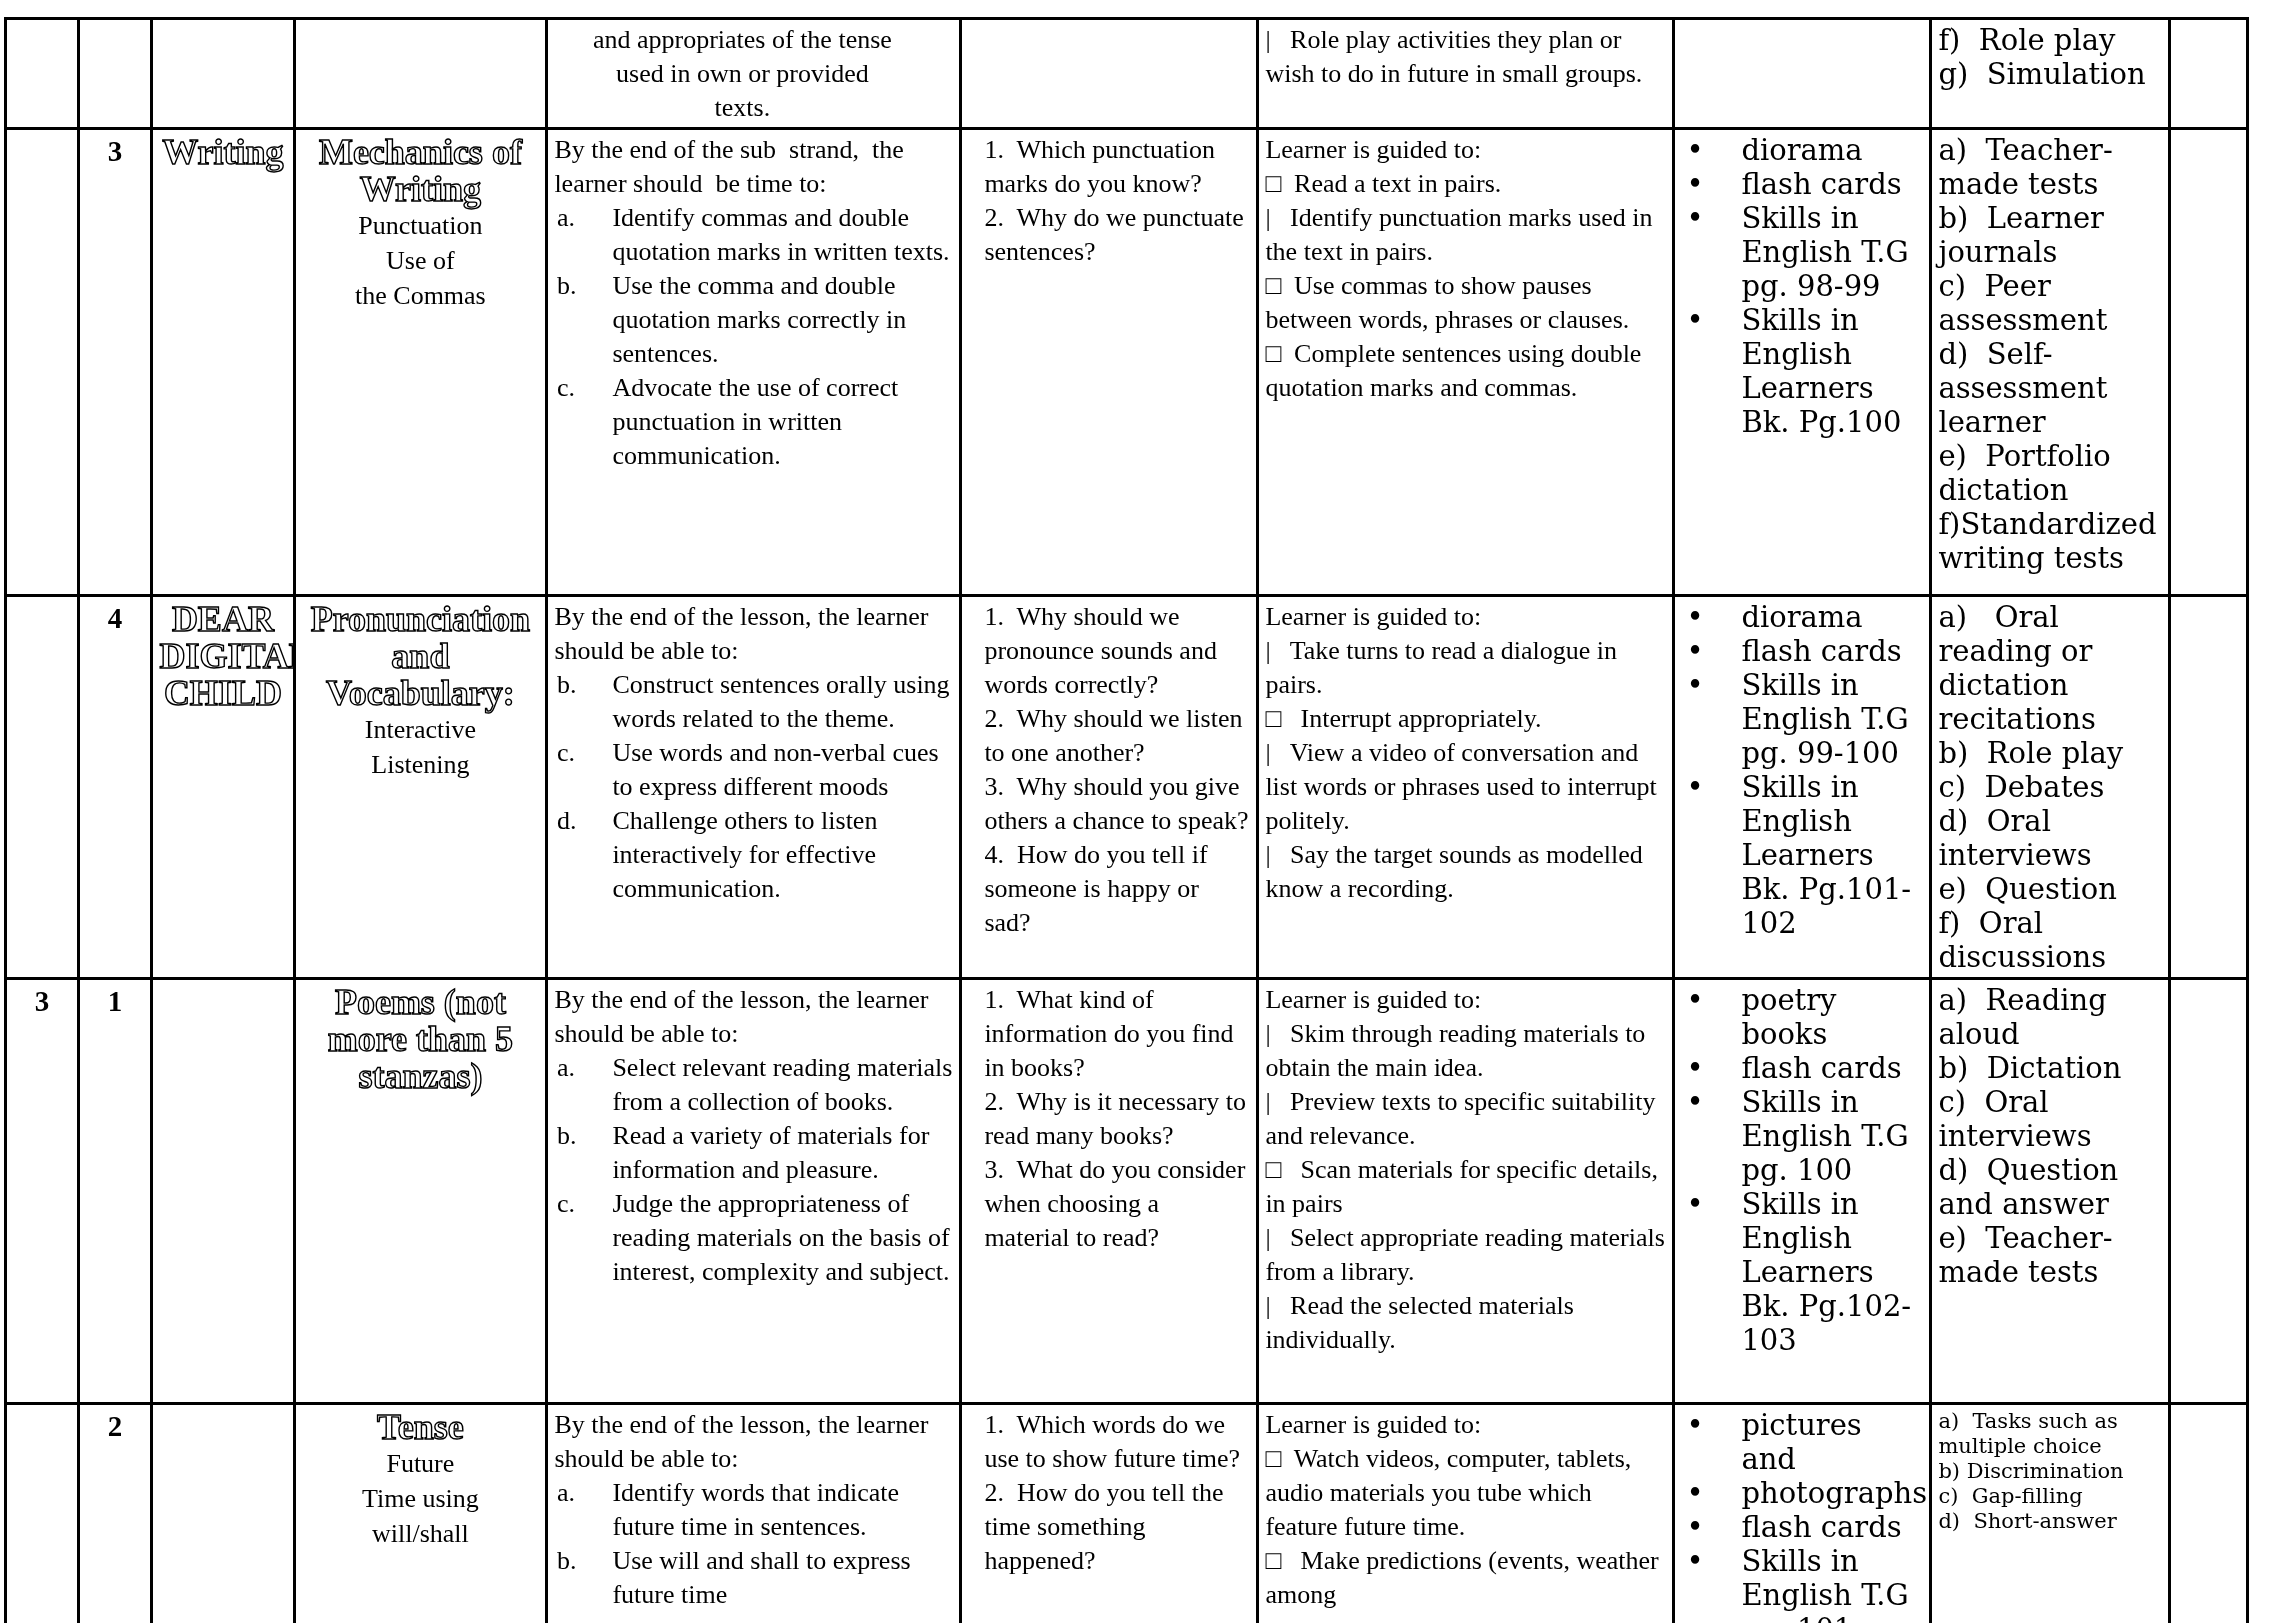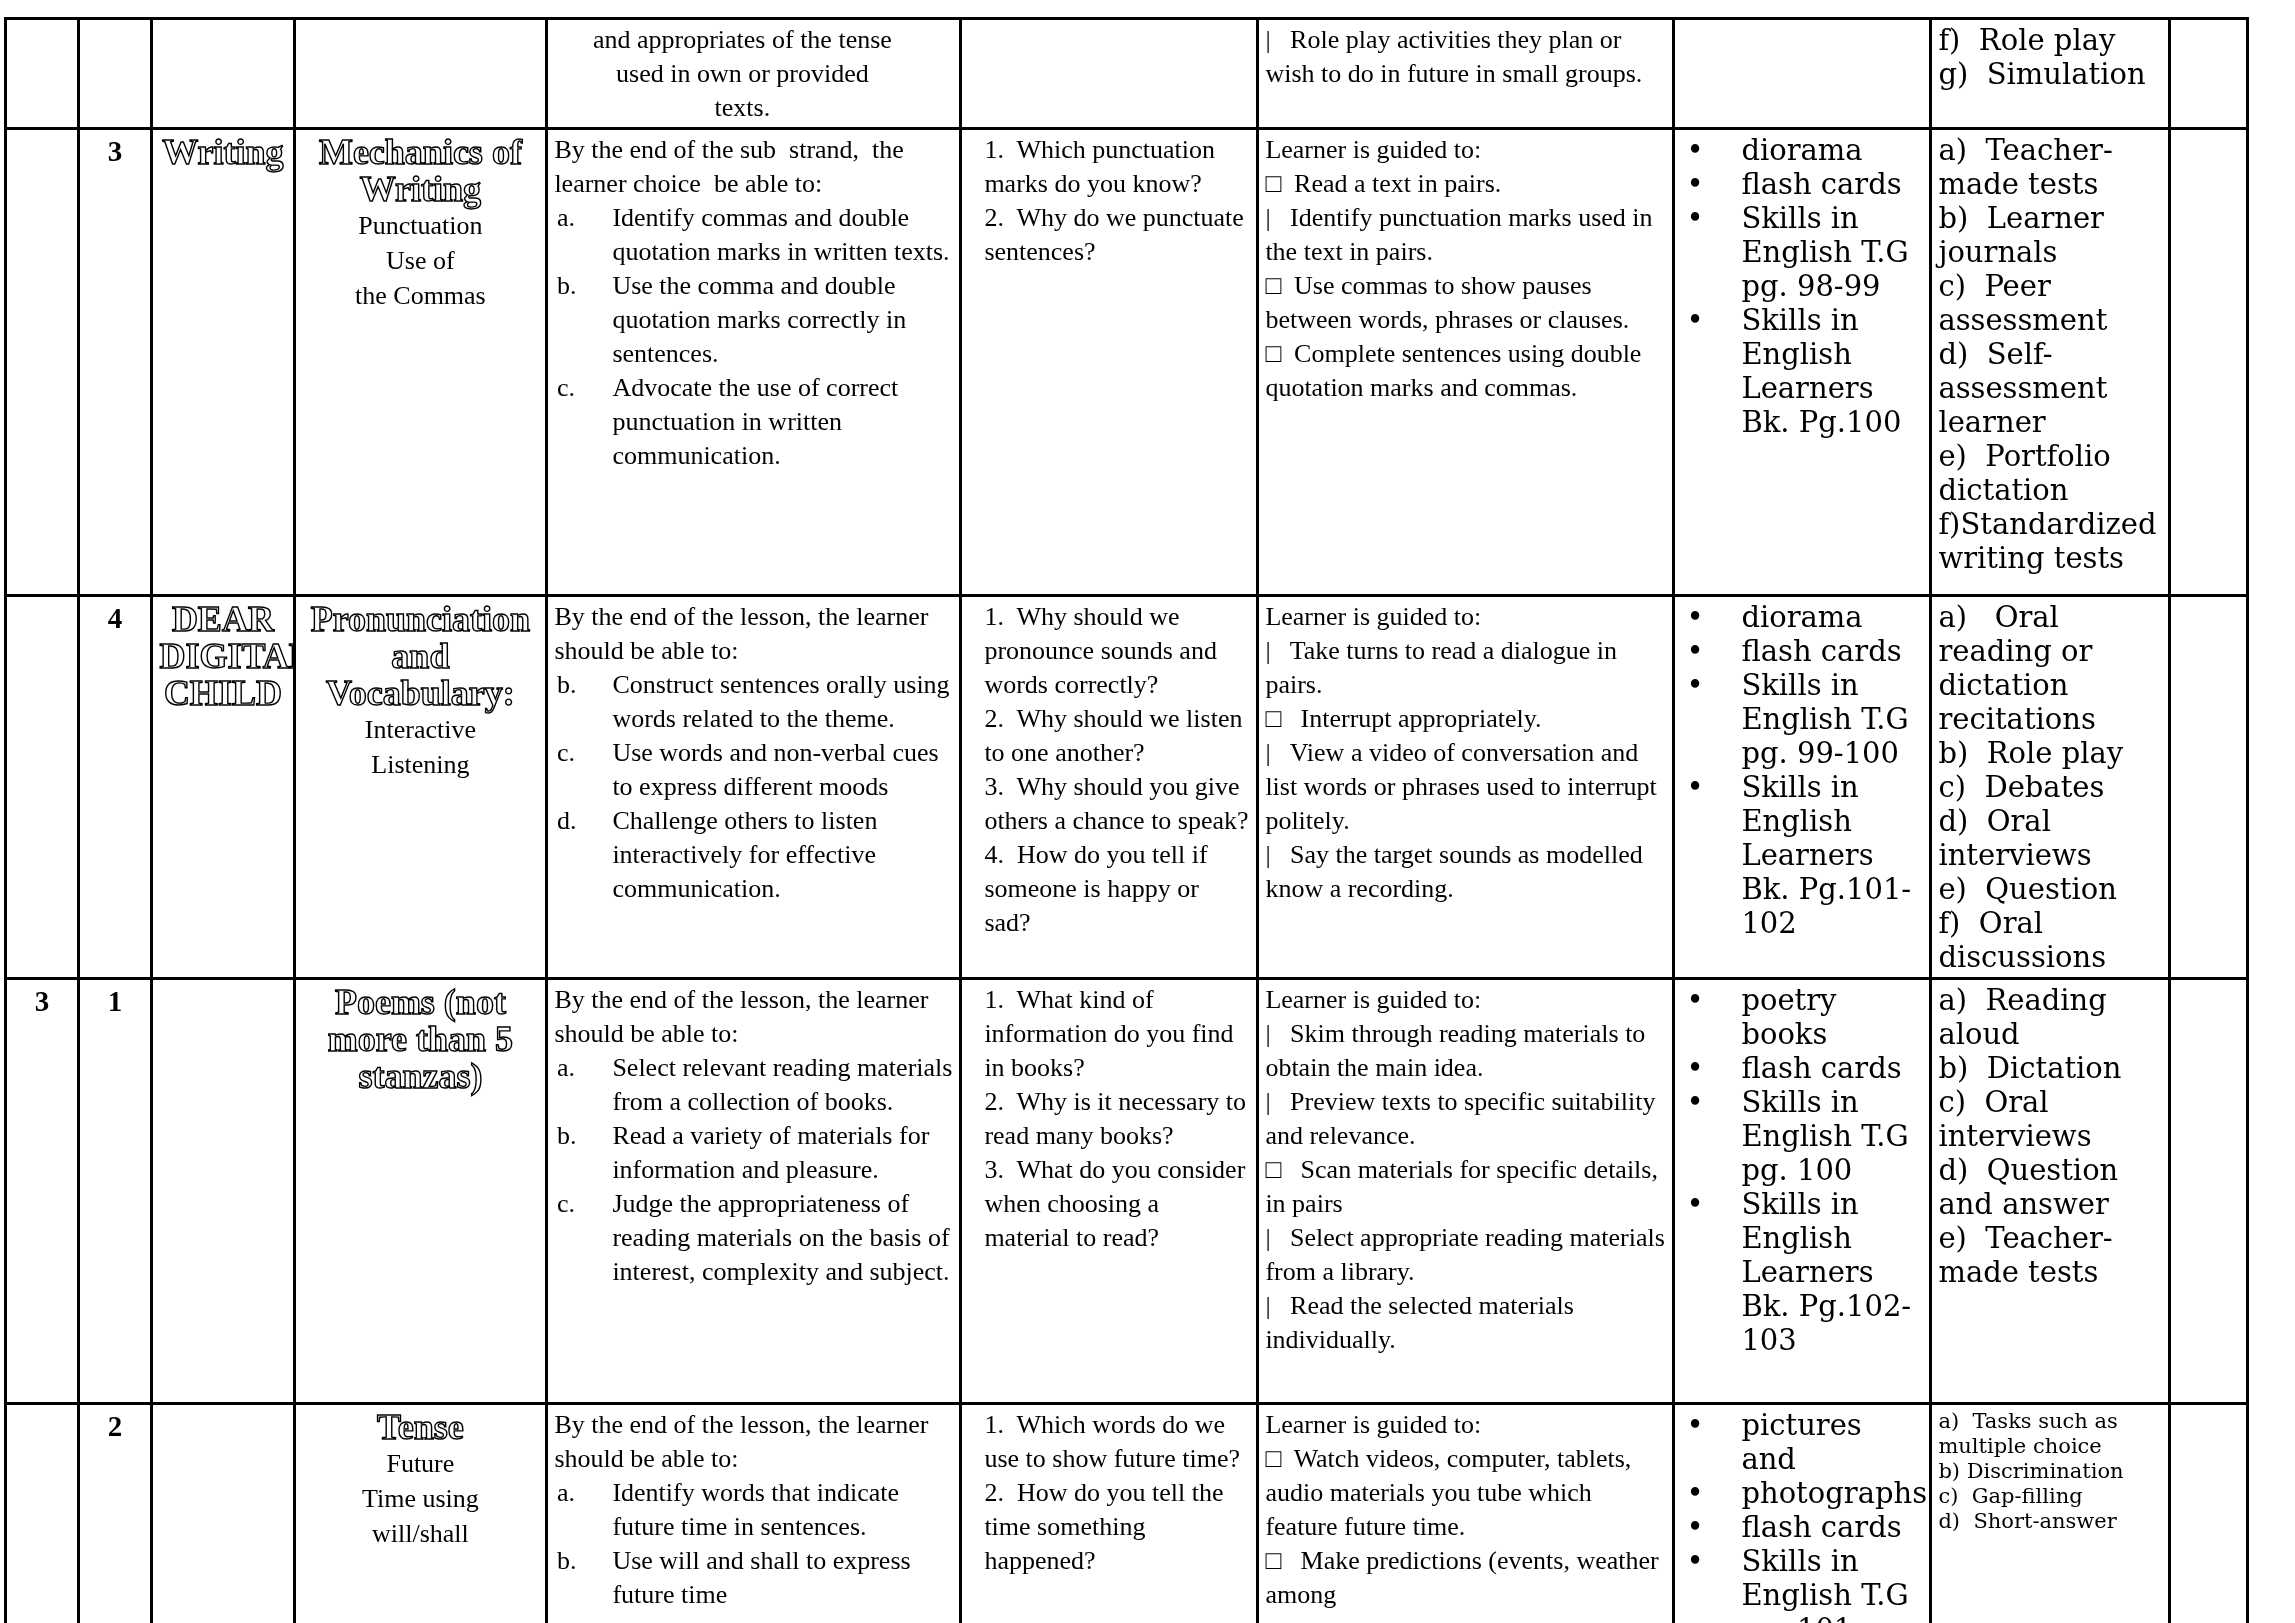--- a/index.html
+++ b/index.html
@@ -73,21 +73,21 @@
             <div class="head outline">Writing</div>
           </td>
           <td class="c-sub">
             <div class="head outline">Mechanics of</div>
             <div class="head outline">Writing</div>
             <div class="plainline">Punctuation</div>
             <div class="plainline">Use of</div>
             <div class="plainline">the Commas</div>
           </td>
           <td class="c-out">
-            <div class="intro">By the end of the sub  strand,  the learner choice  be able to:</div>
+            <div class="intro">By the end of the sub  strand,  the learner should  be time to:</div>
             <div class="hang">
               <span class="lbl">a.</span>
               <span>Identify commas and double quotation marks in written texts.</span>
             </div>
             <div class="hang">
               <span class="lbl">b.</span>
               <span>Use the comma and double quotation marks correctly in sentences.</span>
             </div>
             <div class="hang">
               <span class="lbl">c.</span>

